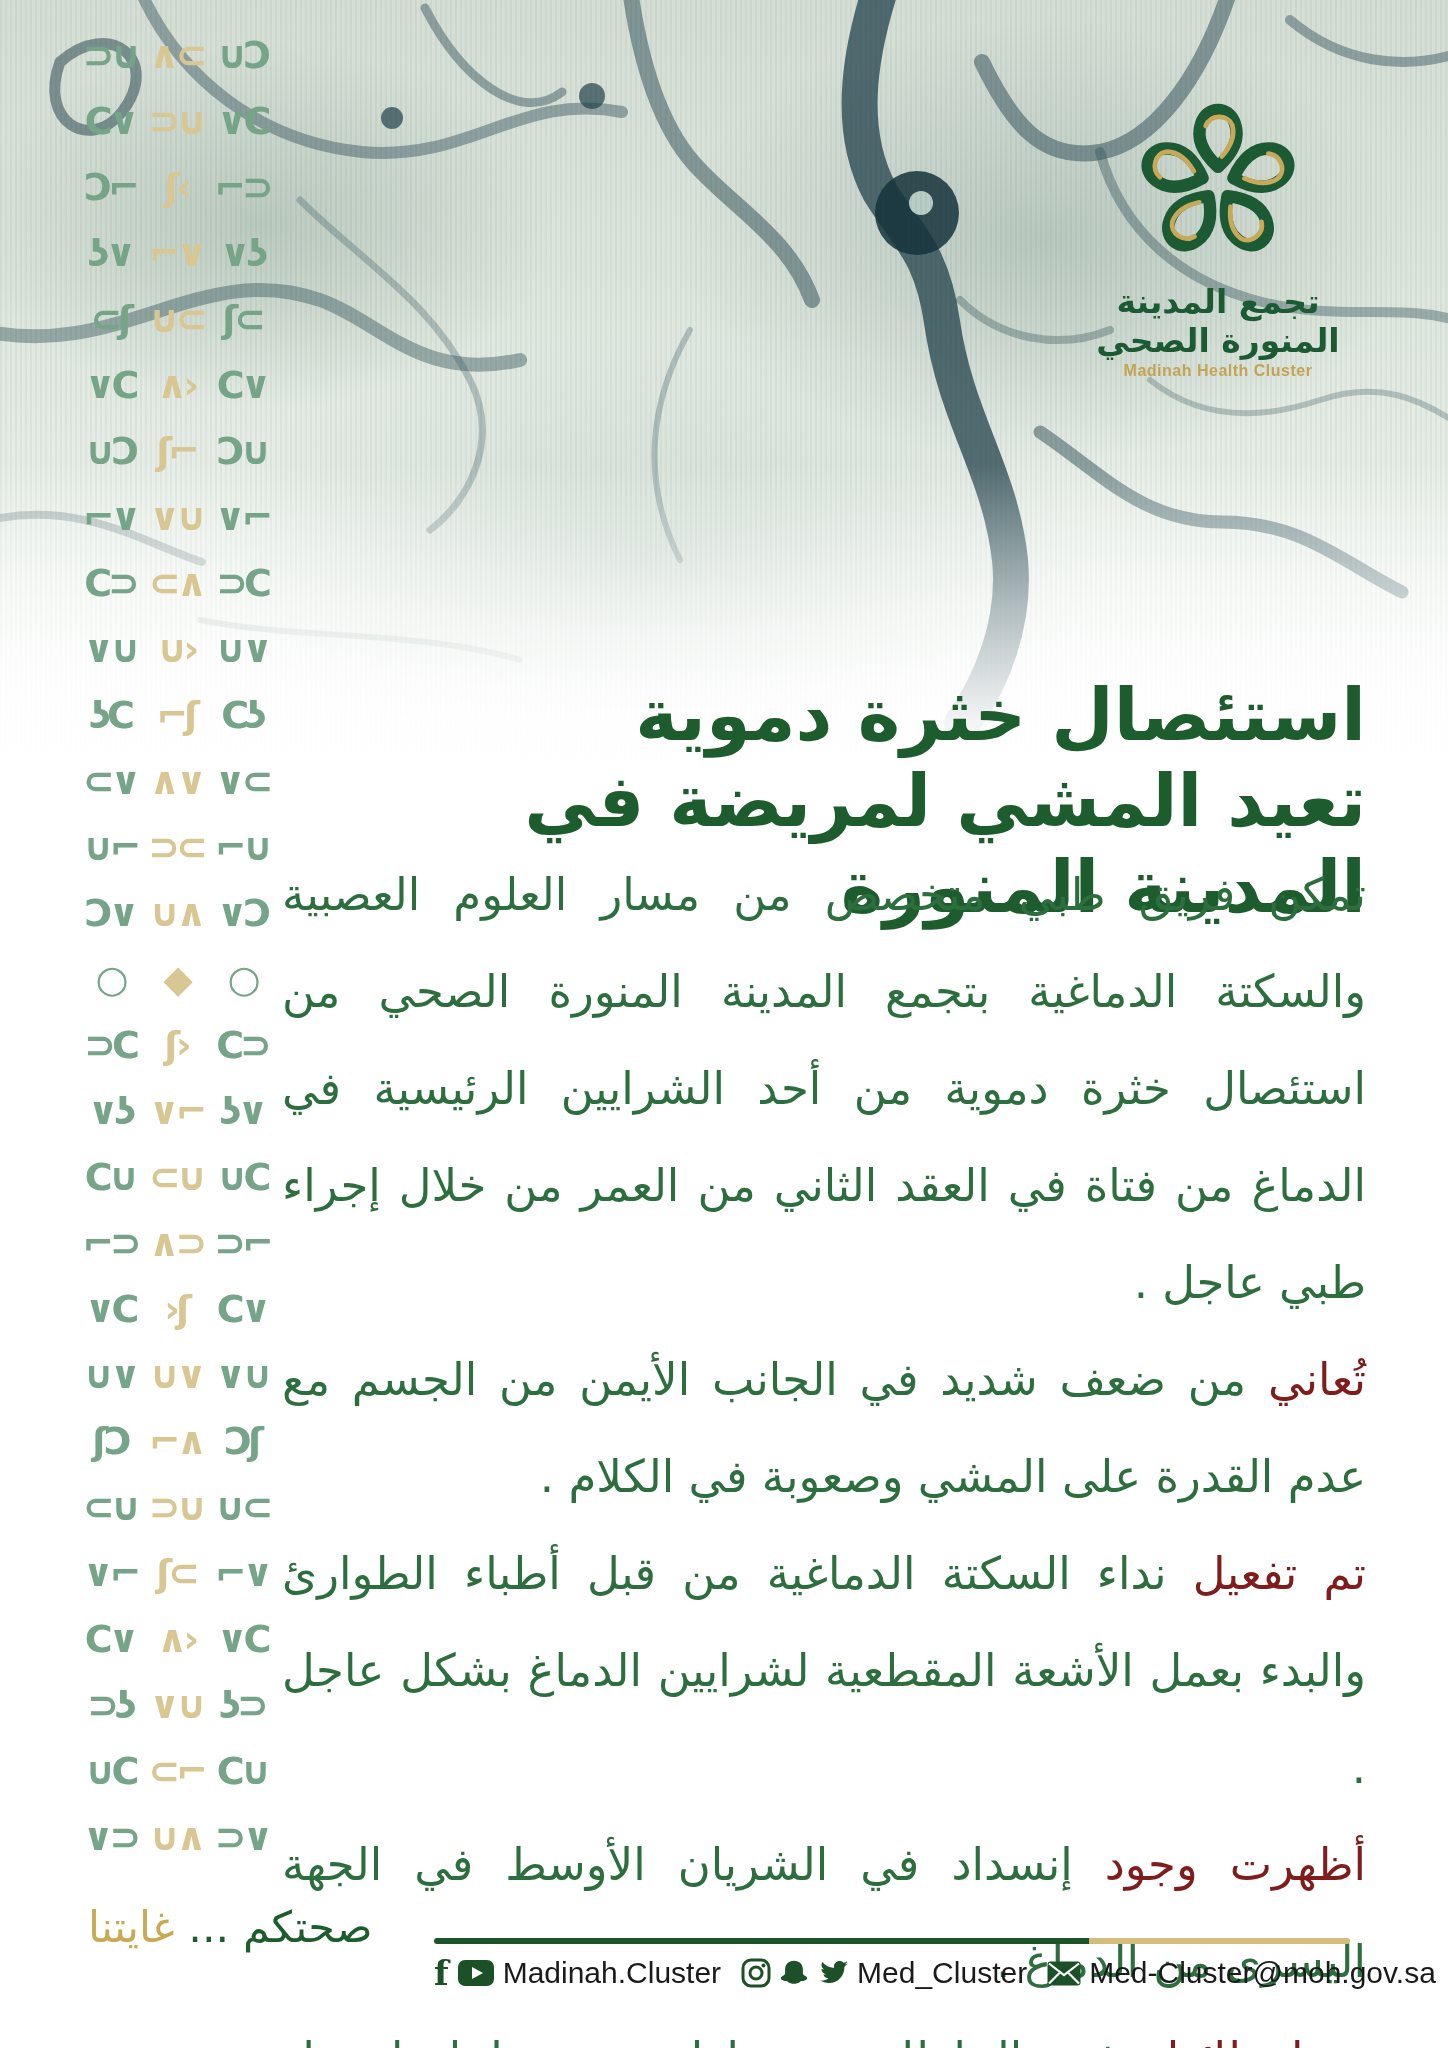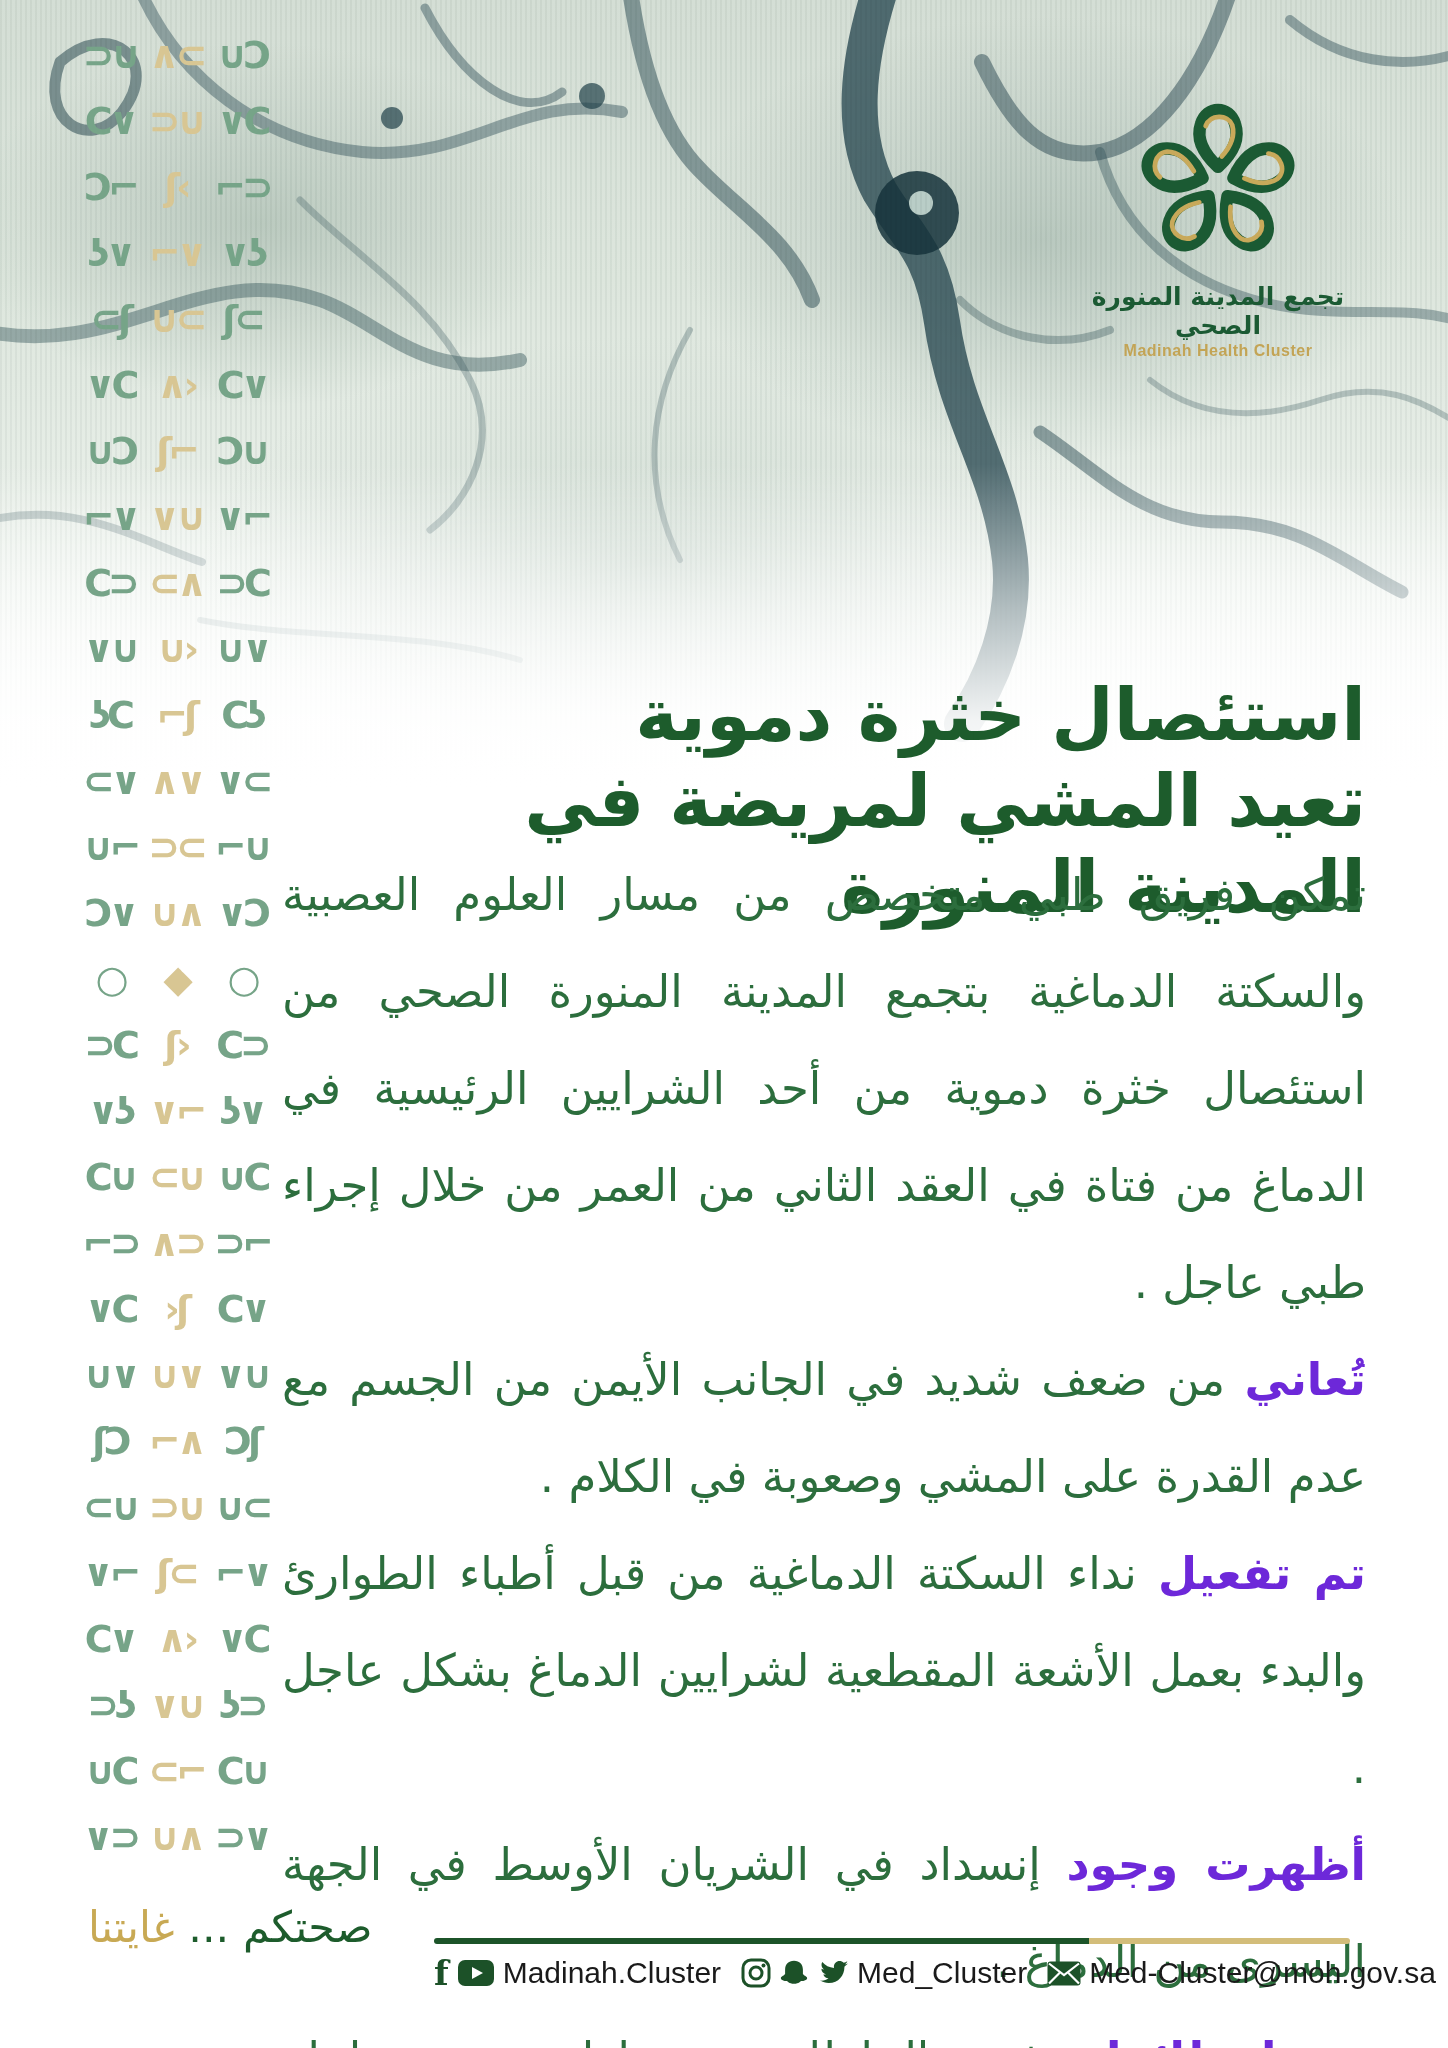--- a/index.html
+++ b/index.html
@@ -42,21 +42,21 @@
   .logo {
     position: absolute;
     top: 88px;
     left: 1058px;
     width: 320px;
     text-align: center;
   }
   .logo .flower { display: block; margin: 0 auto; }
   .logo .logo-ar {
     margin-top: 4px;
-    font-size: 25px;
+    font-size: 33px;
     font-weight: bold;
     color: #1b5a33;
     direction: rtl;
   }
   .logo .logo-en {
     margin-top: 2px;
     font-size: 16px;
     font-weight: bold;
     color: #c3a455;
     font-family: "Liberation Sans", sans-serif;
@@ -113,21 +113,21 @@
     right: 82px;
     left: 282px;
     direction: rtl;
     text-align: justify;
     font-size: 45px;
     line-height: 97px;
     color: #2c6e3d;
     z-index: 4;
   }
   .body-text p { margin: 0; }
-  .body-text .lead { color: #6d28d9; font-weight: bold; }
+  .body-text .lead { color: #7f1d1d; }
 
   
   .tagline {
     position: absolute;
     top: 1902px;
     left: 88px;
     direction: rtl;
     font-size: 43px;
     font-weight: normal;
     white-space: nowrap;

